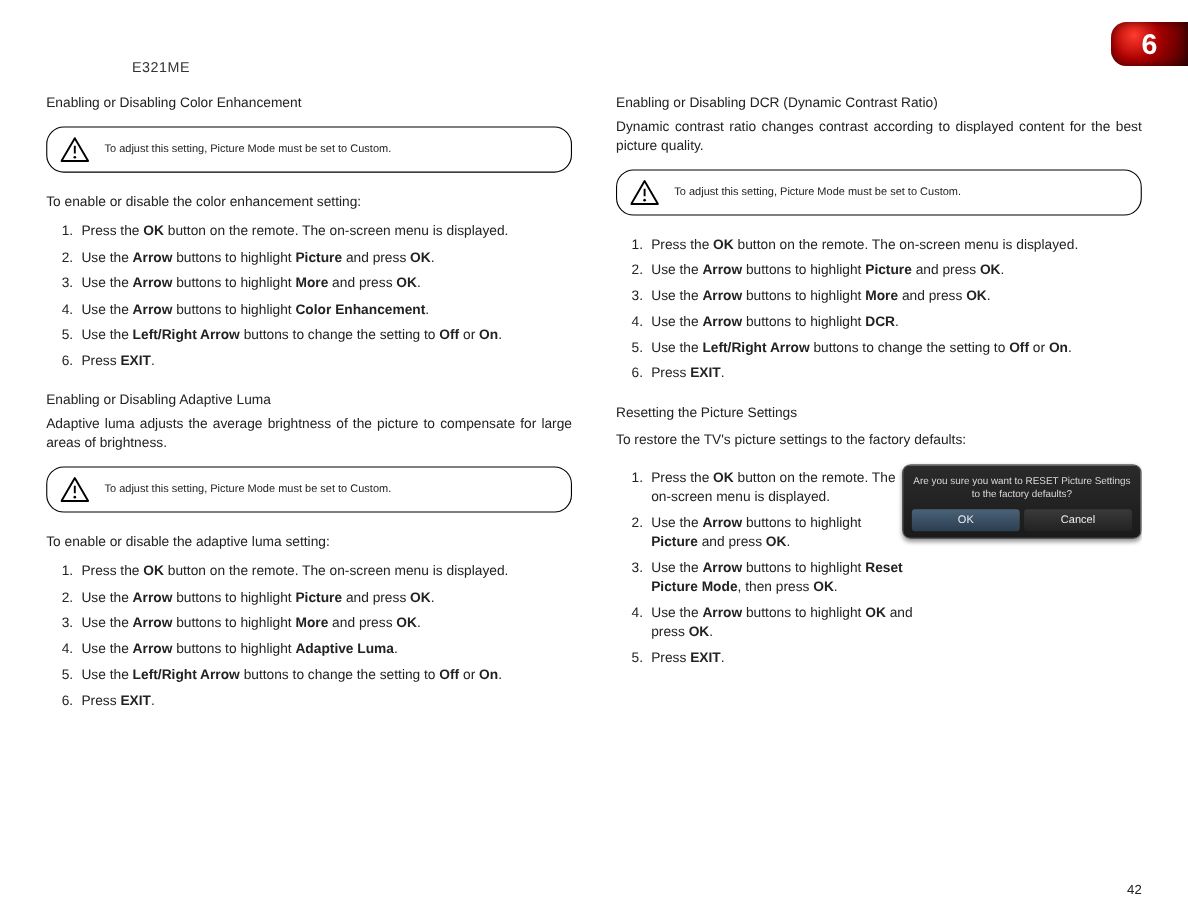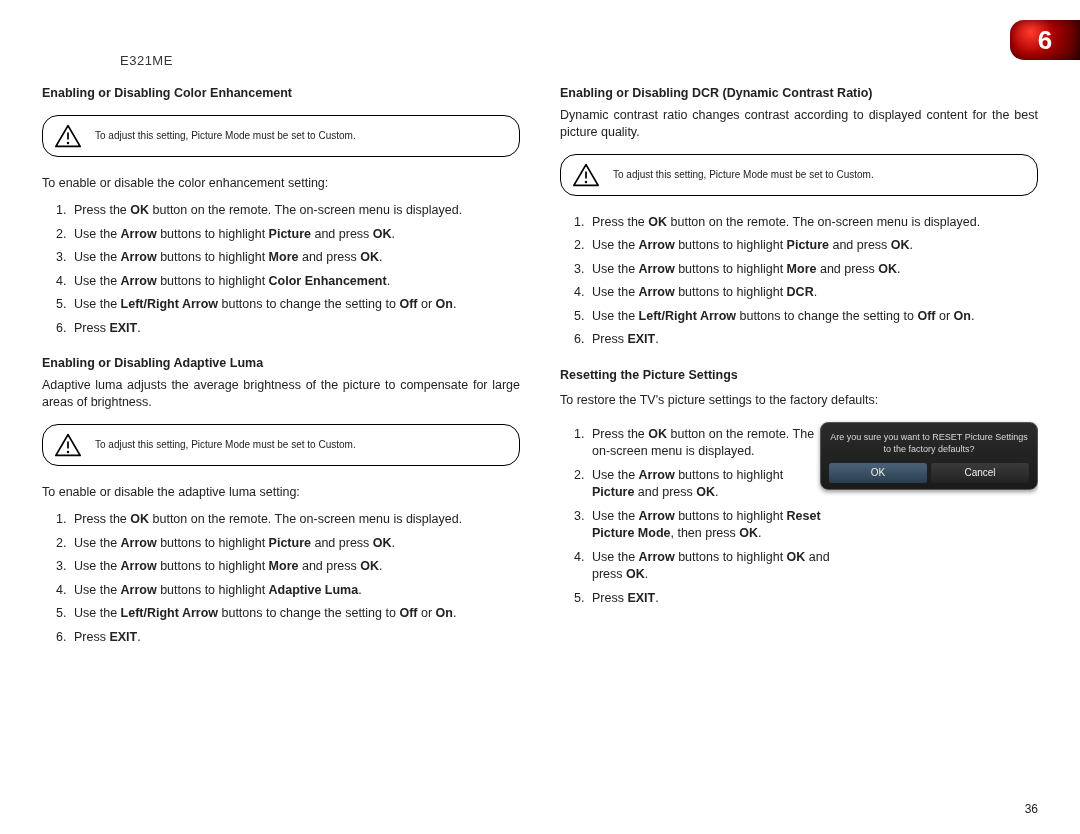--- a/index.html
+++ b/index.html
@@ -24,21 +24,21 @@
     background: radial-gradient(circle at 30% 30%, #ff3b2e 0%, #aa0000 40%, #3a0000 100%);
     border-top-left-radius:14px; border-bottom-left-radius:14px;
     color:#fff; font-size:26px; font-weight:bold;
     display:flex; align-items:center; justify-content:center;
     box-shadow: inset 0 0 8px rgba(0,0,0,.5);
   }
   .cols {
     display:flex; gap:40px; margin-top:65px;
   }
   .col { flex:1; min-width:0; }
-  .h { font-weight:bold; margin-bottom:4px; font-size:12.5px; }
+  .h { font-weight:normal; margin-bottom:4px; font-size:12.5px; }
   .p { text-align:justify; margin-bottom:10px; }
   .note {
     border:1.5px solid #000; border-radius:16px;
     display:flex; align-items:center; gap:14px;
     padding:8px 18px 8px 12px; margin:12px 0 18px 0;
   }
   .warn-icon {
     flex:0 0 26px; height:24px; position:relative;
   }
   .warn-icon svg { width:26px; height:24px; display:block; }
@@ -167,14 +167,14 @@
           <li><span>Press the </span><b>OK</b><span> button on the remote. The on-screen menu is displayed.</span></li>
           <li><span>Use the </span><b>Arrow</b><span> buttons to highlight </span><b>Picture</b><span> and press </span><b>OK</b><span>.</span></li>
           <li><span>Use the </span><b>Arrow</b><span> buttons to highlight </span><b>Reset Picture Mode</b><span>, then press </span><b>OK</b><span>.</span></li>
           <li><span>Use the </span><b>Arrow</b><span> buttons to highlight </span><b>OK</b><span> and press </span><b>OK</b><span>.</span></li>
           <li><span>Press </span><b>EXIT</b><span>.</span></li>
         </ol>
       </div>
     </div>
   </div>
 
-  <div class="pagenum">36</div>
+  <div class="pagenum">42</div>
 </div>
 
 </body></html>

